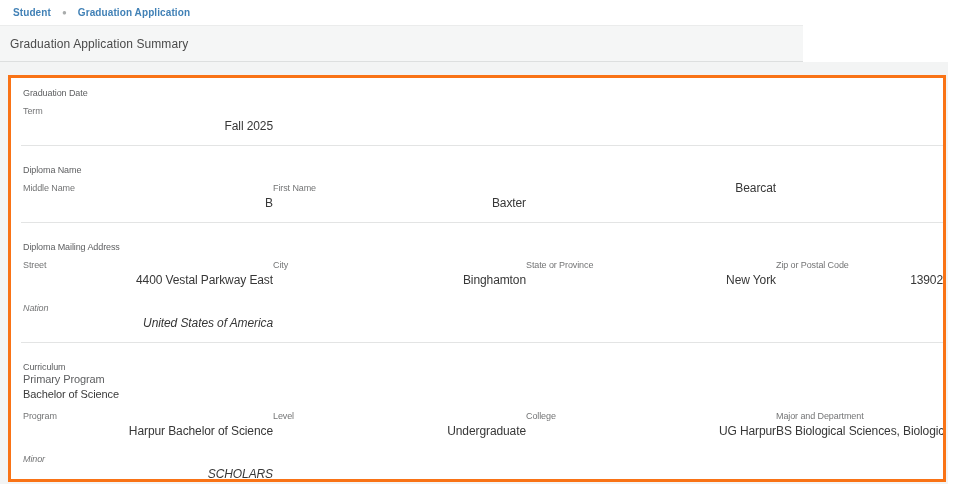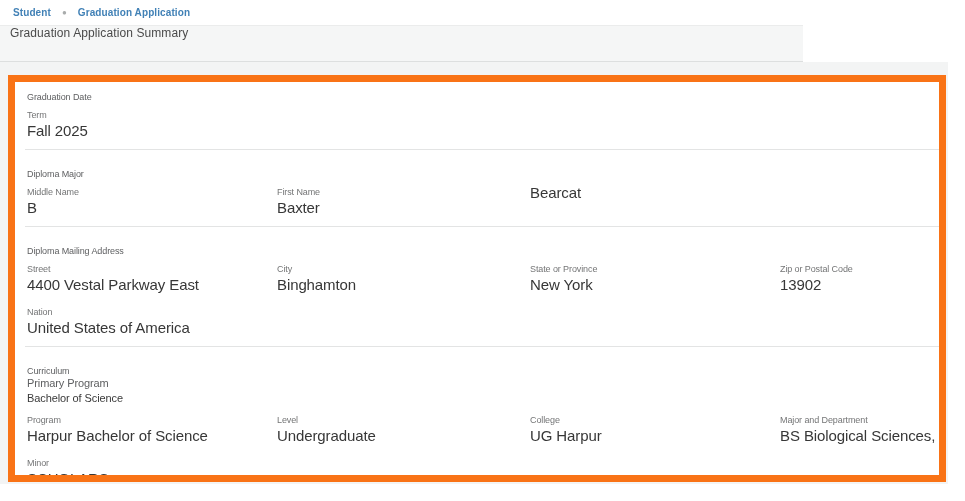--- a/index.html
+++ b/index.html
@@ -24,21 +24,21 @@
     color: #4181b6; font-size: 10px; font-weight: 700;
     letter-spacing: 0.1px; text-decoration: none; cursor: pointer;
   }
   .crumb-sep {
     color: #a9acac; font-size: 8px; margin: 0 11px; line-height: 1;
   }
 
   
   .title-bar {
     height: 36px; flex: 0 0 36px;
-    display: flex; align-items: flex-start;
+    display: flex; align-items: center;
     padding-left: 10px;
     background: #f5f6f6;
     border-bottom: 1px solid #dddfdf;
   }
   .page-title { color: #4a4a4a; font-size: 12px; letter-spacing: 0.1px; }
 
   
   .content-row { flex: 1 1 auto; display: flex; min-height: 0; }
   .main-area {
     width: 948px; flex: 0 0 948px;
@@ -46,47 +46,47 @@
     overflow: hidden;
   }
   .v-scroll-track { width: 17px; flex: 0 0 17px; background: #ffffff; }
   .h-scroll-track { height: 17px; flex: 0 0 17px; background: #ffffff; }
 
   
   .panel {
     margin: 13px 0 0 8px;
     width: 938px; height: 407px;
     background: #ffffff;
-    border: 7px solid #f97316;
+    border: 3px solid #f97316;
     padding: 9px 0 0 12px;
     overflow: hidden;
   }
   .section-heading {
     font-size: 9px; line-height: 12px; color: #5f6062;
     letter-spacing: -0.1px; margin-bottom: 6px;
   }
   .sub-heading {
     font-size: 11px; line-height: 12px; color: #5f6062; letter-spacing: -0.1px;
   }
   .program-title {
     font-size: 11px; line-height: 13px; color: #3a3a3a;
     letter-spacing: -0.1px; margin: 3px 0 9px;
   }
   .field-row {
     display: grid;
     grid-template-columns: 250px 253px 250px minmax(0, 1fr);
   }
-  .field-row + .field-row { margin-top: 15px; }
+  .field-row + .field-row { margin-top: 15px; font-style: italic; }
   .field-label {
     font-size: 9px; line-height: 12px; color: #747576;
     letter-spacing: -0.1px; margin-bottom: 3px;
   }
   .field-value {
-    font-size: 15px; line-height: 13px; color: #373737;
-    letter-spacing: -0.1px; white-space: nowrap;
+    font-size: 12px; line-height: 13px; color: #373737;
+    letter-spacing: -0.1px; white-space: nowrap; text-align: right;
   }
   .divider {
     border: none; height: 1px; background: #e3e4e4;
     margin: 12px -10px 18px -2px;
   }
 </style>
 </head>
 <body>
 
 <div class="app">
@@ -111,21 +111,21 @@
             <div>
               <div class="field-label">Term</div>
               <div class="field-value">Fall 2025</div>
             </div>
           </div>
         </div>
 
         <hr class="divider">
 
         <div>
-          <div class="section-heading">Diploma Major</div>
+          <div class="section-heading">Diploma Name</div>
           <div class="field-row">
             <div>
               <div class="field-label">Middle Name</div>
               <div class="field-value">B</div>
             </div>
             <div>
               <div class="field-label">First Name</div>
               <div class="field-value">Baxter</div>
             </div>
             <div>

